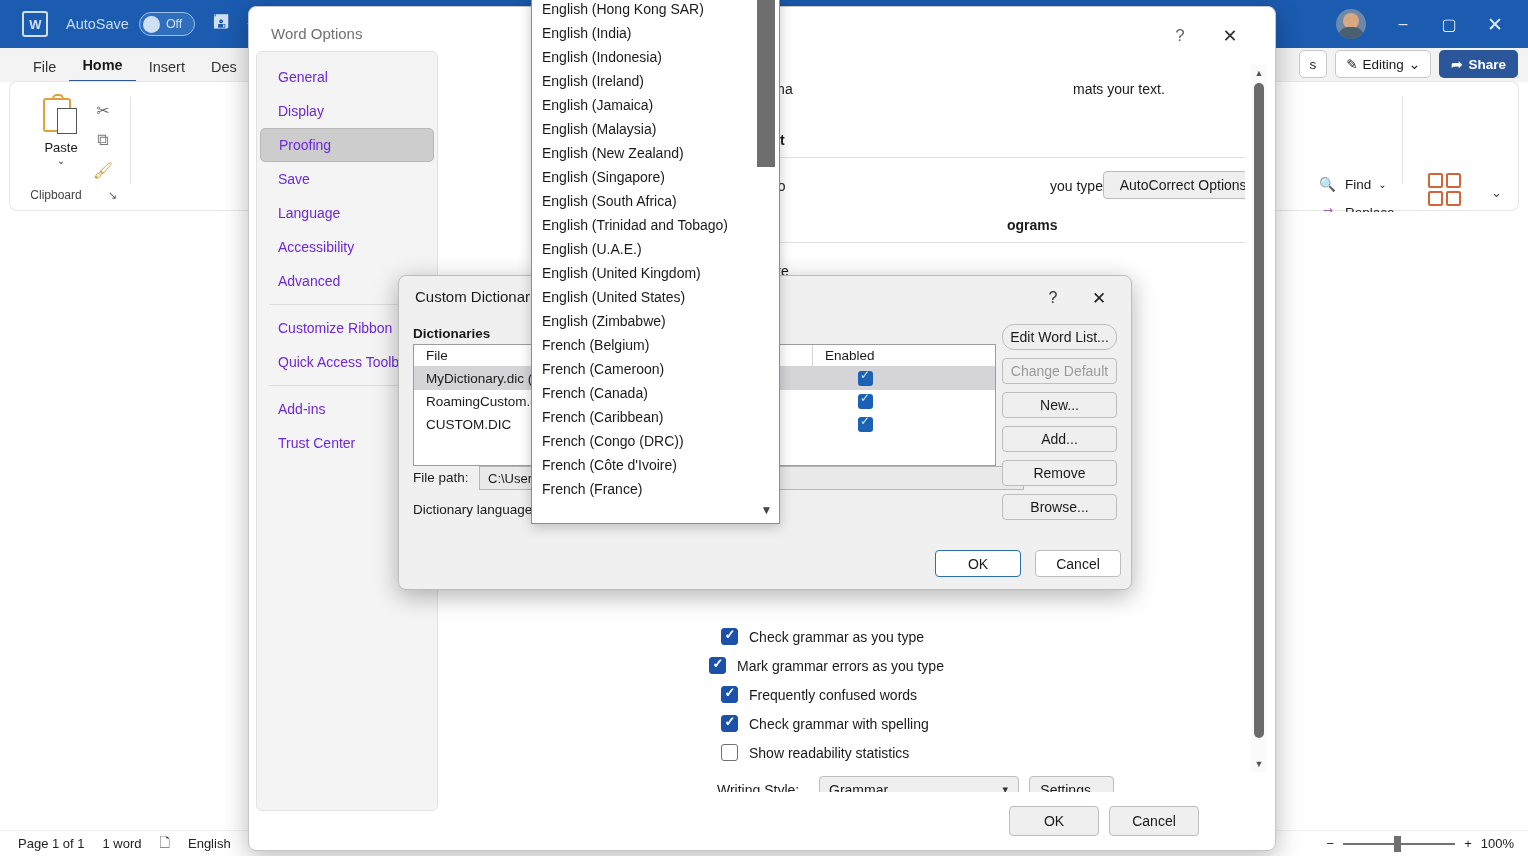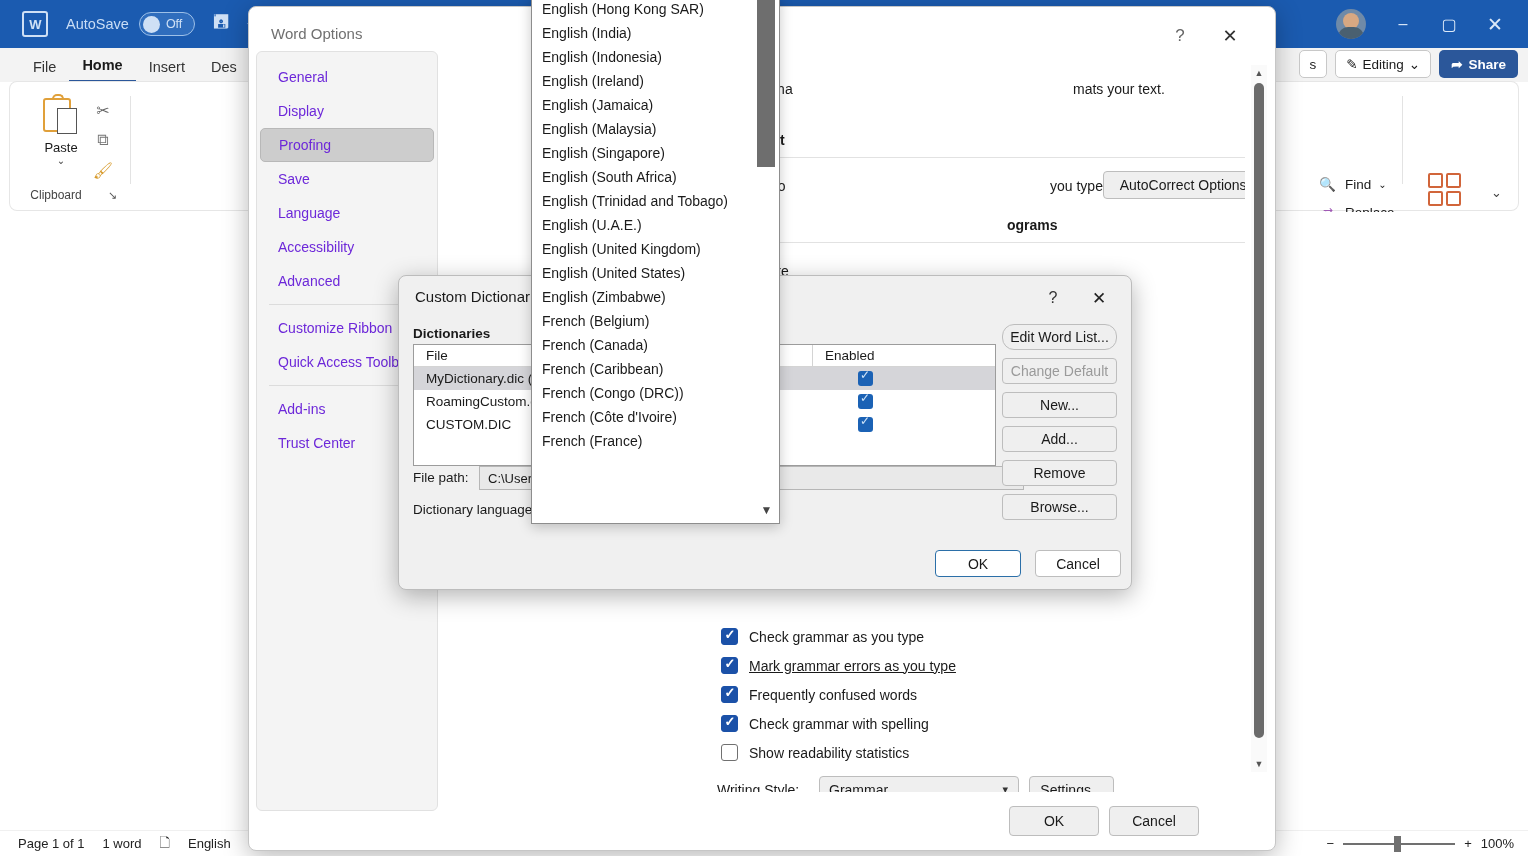--- a/index.html
+++ b/index.html
@@ -389,21 +389,21 @@
 
     <div class="cbrow" style="left:276px;top:211px;">
       <span class="cb on"></span>
       <span>Ignore</span>
     </div>
 
     <div class="cbrow" style="left:276px;top:577px;">
       <span class="cb on"></span>
       <span>Check grammar as you type</span>
     </div>
-    <div class="cbrow" style="left:276px;top:606px;text-decoration:underline;">
+    <div class="cbrow" style="left:264px;top:606px;">
       <span class="cb on"></span>
       <span>Mark grammar errors as you type</span>
     </div>
     <div class="cbrow" style="left:276px;top:635px;">
       <span class="cb on"></span>
       <span>Frequently confused words</span>
     </div>
     <div class="cbrow" style="left:276px;top:664px;">
       <span class="cb on"></span>
       <span>Check grammar with spelling</span>
@@ -485,28 +485,30 @@
 </div>
 
 <div id="lang-dropdown">
   <div class="inner">
     <div class="lang-item">English (Hong Kong SAR)</div>
     <div class="lang-item">English (India)</div>
     <div class="lang-item">English (Indonesia)</div>
     <div class="lang-item">English (Ireland)</div>
     <div class="lang-item">English (Jamaica)</div>
     <div class="lang-item">English (Malaysia)</div>
+    <div class="lang-item">English (New Zealand)</div>
     <div class="lang-item">English (Singapore)</div>
     <div class="lang-item">English (South Africa)</div>
     <div class="lang-item">English (Trinidad and Tobago)</div>
     <div class="lang-item">English (U.A.E.)</div>
     <div class="lang-item">English (United Kingdom)</div>
     <div class="lang-item">English (United States)</div>
     <div class="lang-item">English (Zimbabwe)</div>
     <div class="lang-item">French (Belgium)</div>
+    <div class="lang-item">French (Cameroon)</div>
     <div class="lang-item">French (Canada)</div>
     <div class="lang-item">French (Caribbean)</div>
     <div class="lang-item">French (Congo (DRC))</div>
     <div class="lang-item">French (Côte d'Ivoire)</div>
     <div class="lang-item">French (France)</div>
   </div>
   <div class="lang-sb">
     <div class="thumb"></div>
     <div class="dn">▼</div>
   </div>

